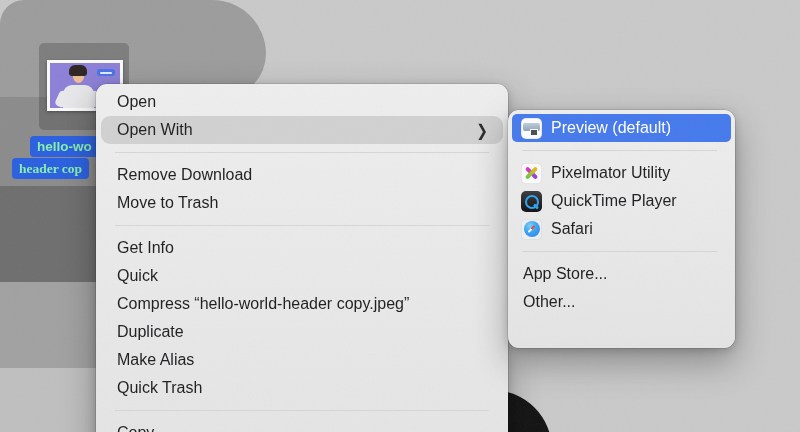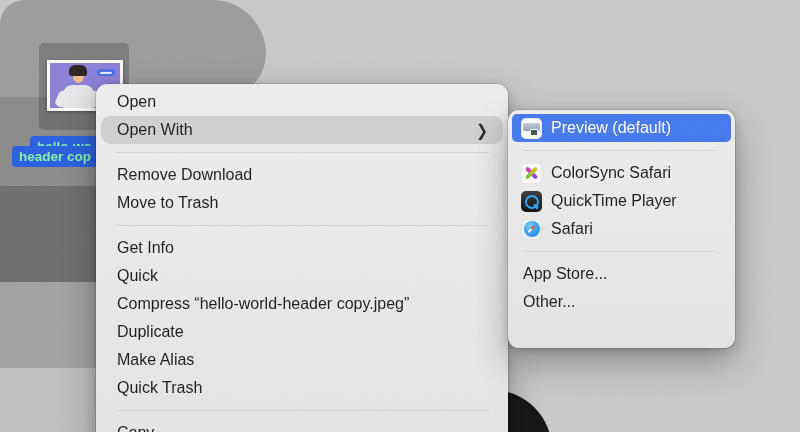--- a/index.html
+++ b/index.html
@@ -26,21 +26,21 @@
   .memoji-face{position:absolute;left:23px;top:7px;width:11px;height:13px;background:#eebd92;border-radius:50%;}
   .memoji-body{position:absolute;left:13px;top:22px;width:31px;height:26px;background:#e9e9eb;border-radius:9px 9px 0 0;}
   .memoji-arm-l{position:absolute;left:7px;top:28px;width:10px;height:16px;background:#e9e9eb;border-radius:4px;transform:rotate(24deg);}
   .memoji-arm-r{position:absolute;left:40px;top:28px;width:10px;height:16px;background:#e9e9eb;border-radius:4px;transform:rotate(-24deg);}
   .thumb .badge{position:absolute;right:5px;top:6px;width:18px;height:7px;background:#4a72e8;border-radius:3px;}
   .thumb .badge::after{content:"";position:absolute;left:3px;top:2.5px;width:12px;height:2px;background:rgba(255,255,255,.85);border-radius:1px;}
 
   .fname{height:21px;line-height:21px;padding:0 7px;background:#2a5fe0;color:#86efac;
          font-size:13.5px;font-weight:bold;border-radius:4px;white-space:nowrap;}
   .fname1{left:30px;top:136px;}
-  .fname2{left:12px;top:146px;}
+  .fname2{left:12px;top:158px;font-family:Liberation Serif, serif;}
 
   
   .panel{
     background:linear-gradient(180deg,#efeeef 0%,#e9e8e9 60%,#e5e4e5 100%);
     border-radius:11px;
     box-shadow:0 0 0 0.6px rgba(0,0,0,.18), 0 14px 34px rgba(0,0,0,.32), 0 2px 8px rgba(0,0,0,.18);
     padding-top:4px;box-sizing:border-box;
   }
   .ctx-menu{left:96px;top:84px;width:412px;height:382px;}
   .sub-menu{left:508px;top:110px;width:227px;height:238px;}
@@ -152,21 +152,21 @@
 </div>
 
 <div class="abs panel sub-menu">
   <div class="mi with-icon selected">
     <span class="app-icon icon-preview"></span>
     <span class="lbl">Preview (default)</span>
   </div>
   <div class="sep"></div>
   <div class="mi with-icon">
     <span class="app-icon icon-colorsync"></span>
-    <span class="lbl">ColorSync Safari</span>
+    <span class="lbl">Pixelmator Utility</span>
   </div>
   <div class="mi with-icon">
     <span class="app-icon icon-quicktime"></span>
     <span class="lbl">QuickTime Player</span>
   </div>
   <div class="mi with-icon">
     <span class="app-icon icon-safari"></span>
     <span class="lbl">Safari</span>
   </div>
   <div class="sep"></div>

